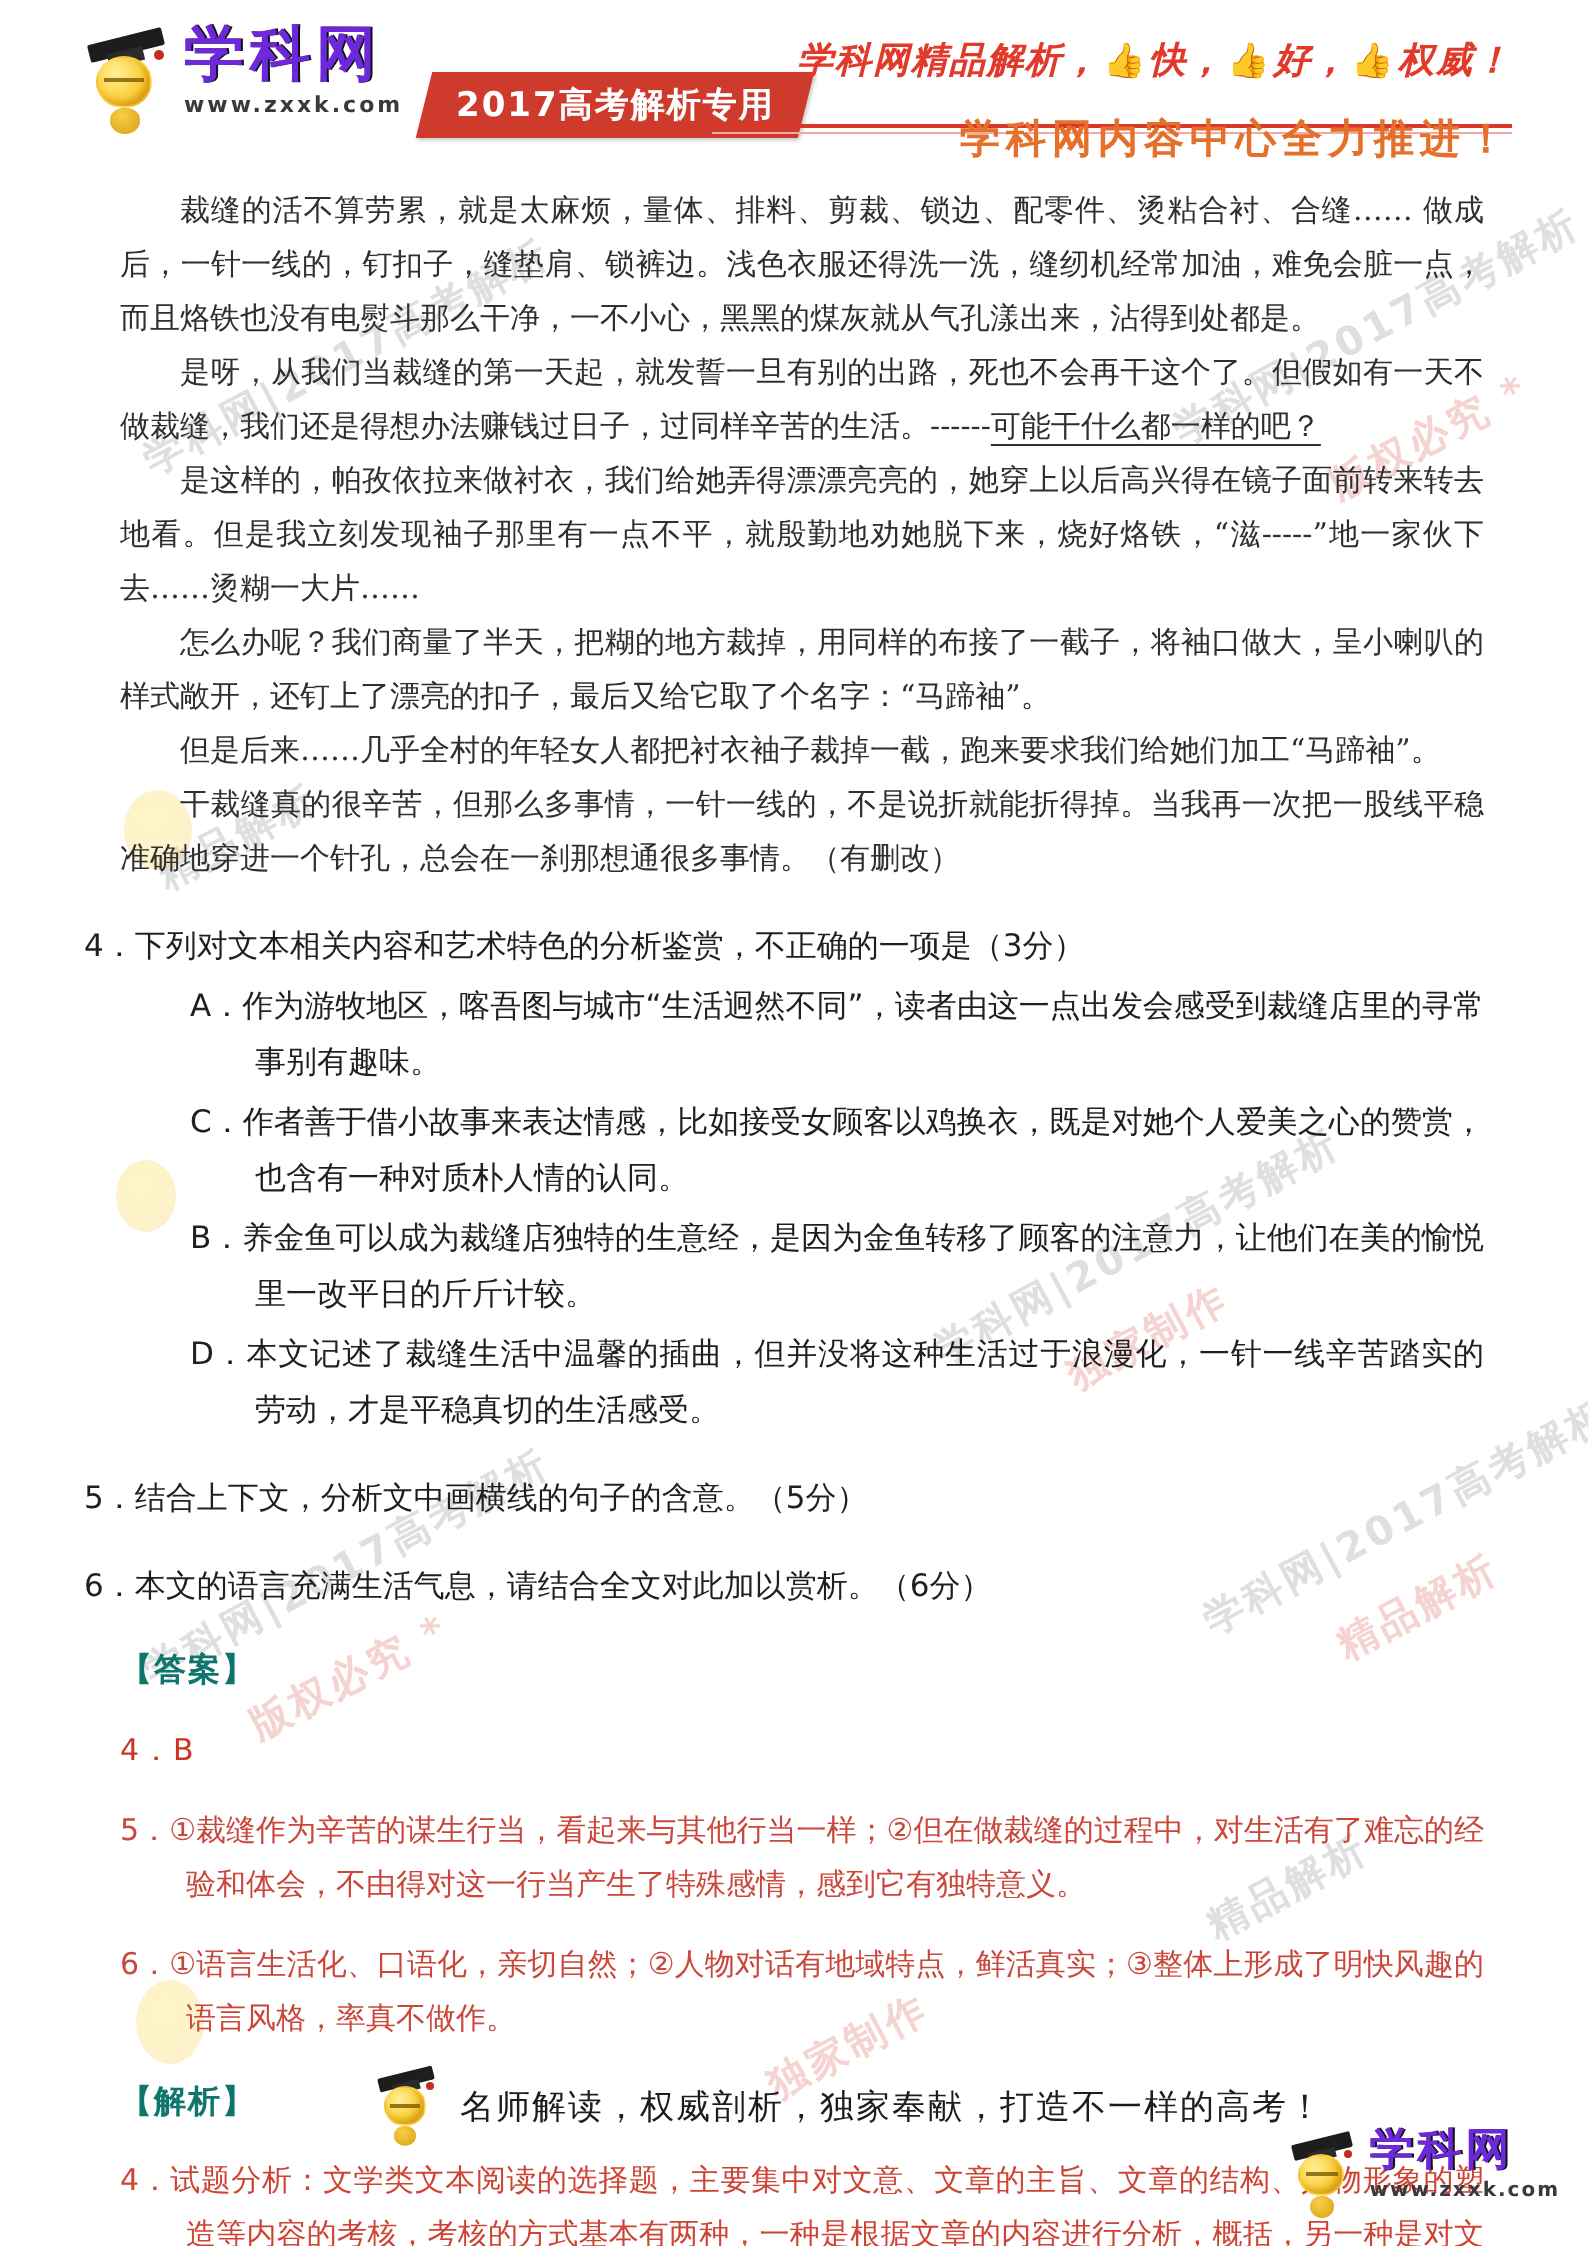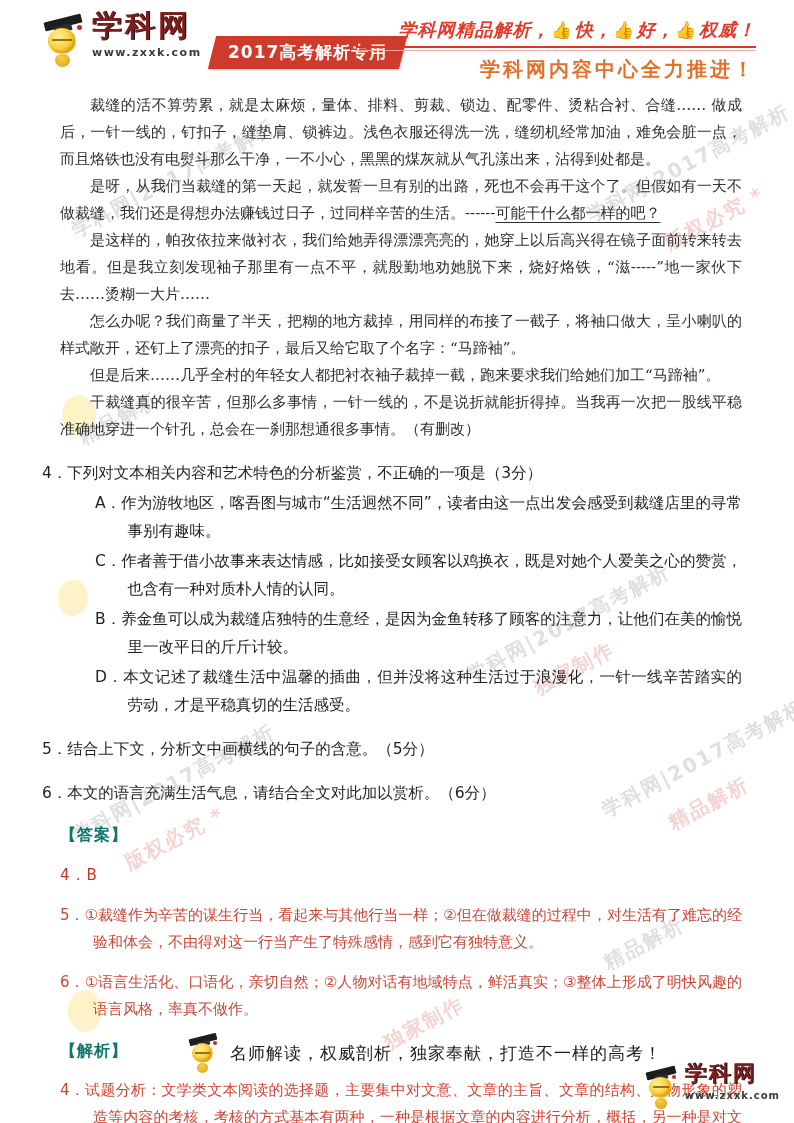--- a/index.html
+++ b/index.html
@@ -17,31 +17,31 @@
   .m-face { position:absolute; border-radius:50%;
     background:radial-gradient(circle at 35% 32%, #ffef9a 0%, #fccf3a 55%, #eda616 100%);
     border:1px solid #c8951000; box-shadow:inset -2px -2px 3px rgba(180,120,0,.45); }
   .m-glasses { position:absolute; height:2px; background:#7a5a00; opacity:.8; }
   .m-cap { position:absolute; background:#1d1d1d; transform:rotate(-14deg); border-radius:1px; }
   .m-cap-base { position:absolute; background:#2b2b2b; transform:rotate(-14deg); }
   .m-tassel { position:absolute; width:5px; height:5px; background:#c42c1e; border-radius:50%; }
   .m-body { position:absolute; background:radial-gradient(circle at 40% 30%, #f7cf49, #d99f14); border-radius:45% 45% 50% 50%; }
 
   .logo-text { margin-left:8px; }
-  .site-name { font-size:30px; font-weight:bold; color:#7f1d1d; letter-spacing:3px; line-height:32px;
-    text-shadow:1px 0 0 #111;font-family:Liberation Mono, monospace; }
+  .site-name { font-size:30px; font-weight:bold; color:#6d28d9; letter-spacing:3px; line-height:32px;
+    text-shadow:1px 0 0 #111; }
   .site-url { font-size:11px; font-weight:bold; color:#3a3a3a; letter-spacing:1.5px; margin-top:2px; }
 
   .banner { position:absolute; left:212px; top:36px; background:#ce3a2b;
     transform:skewX(-14deg); padding:5px 16px; box-shadow:1px 1px 2px rgba(0,0,0,.25); }
   .banner span { display:inline-block; transform:skewX(14deg); color:#fff; font-size:17px; font-weight:bold; letter-spacing:1px; }
 
   .slogan { position:absolute; top:18px; right:38px; width:400px; text-align:right;
     color:#e23a2a; font-size:18px; font-weight:bold; font-style:italic; letter-spacing:1px;
-    padding-bottom:4px; border-bottom:2px solid #d8372a; }
+    padding-bottom:20px; border-bottom:2px solid #d8372a; }
   .slogan::after { content:""; position:absolute; left:0; right:0; bottom:-5px; height:1px; background:#efaaa2; }
   .thumb { font-style:normal; color:#eda04e; font-size:17px; margin:0 1px; }
   .sub-slogan { position:absolute; top:56px; right:38px; color:#e4702b; font-size:20px;
     font-weight:bold; letter-spacing:3px; }
 
   
   .wm { position:absolute; white-space:nowrap; transform:rotate(-28deg); pointer-events:none;
     font-size:20px; font-weight:bold; letter-spacing:2px; }
   .wm-gray { color:rgba(150,150,150,.30); }
   .wm-pink { color:rgba(225,120,115,.33); }

